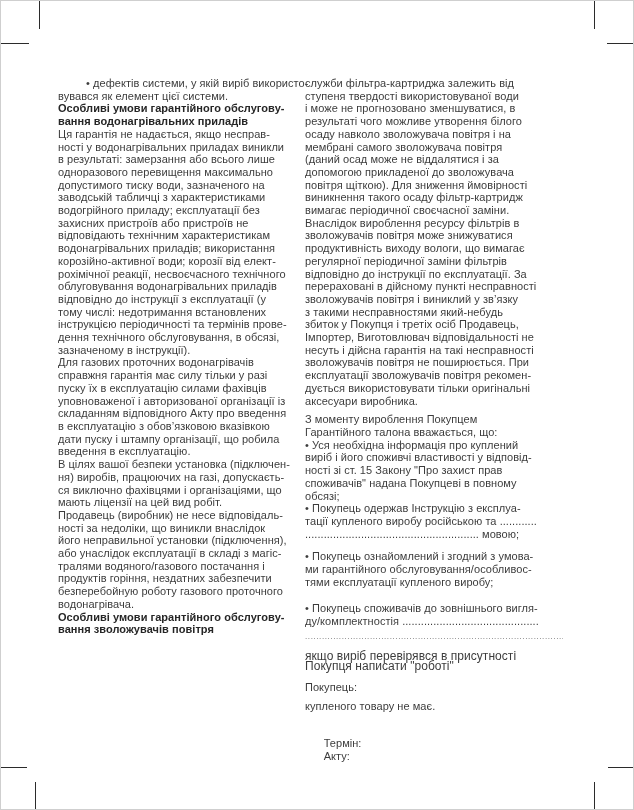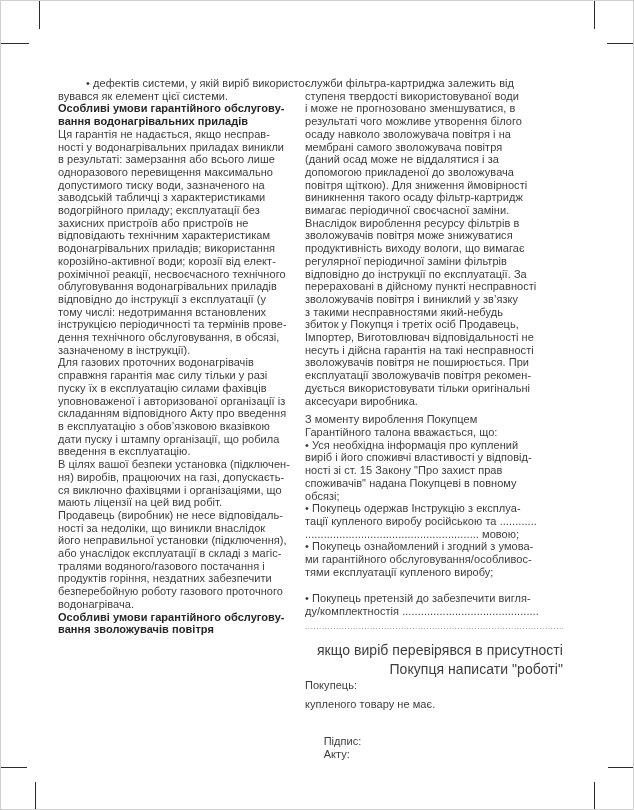--- a/index.html
+++ b/index.html
@@ -25,31 +25,31 @@
     position:absolute;top:76px;width:258px;
     font-size:11px;line-height:12.7px;
     color:#3c3c3c;letter-spacing:0.05px;
   }
   .col-left{left:57px;}
   .col-right{left:304px;}
   .block{margin:0;white-space:pre;}
   .block.bold{font-weight:bold;color:#262626;}
   .indent-first{text-indent:28px;}
   .mt6{margin-top:6px;}
-  .mt10{}
+  .mt10{margin-top:10px;}
   .mt14{margin-top:14px;}
   .dotted-rule{
     margin-top:3px;
     font-size:8px;line-height:12px;
     letter-spacing:0.6px;color:#555;
     overflow:hidden;white-space:nowrap;
   }
   .small-note{
-    margin:0;text-align:right;
-    font-size:14px;line-height:19px;
+    margin:0;text-align:left;
+    font-size:12px;line-height:10px;
     color:#3c3c3c;white-space:pre;
   }
   .sig-row{margin-top:12px;}
   .sig-label{display:inline-block;}
   .sig-label.first{width:118px;}
 </style>
 </head>
 <body>
 
 <div class="page">
@@ -143,26 +143,26 @@
 виріб і його споживчі властивості у відповід-
 ності зі ст. 15 Закону "Про захист прав
 споживачів" надана Покупцеві в повному
 обсязі;</p>
     <p class="block">• Покупець одержав Інструкцію з експлуа-
 тації купленого виробу російською та ............
 ........................................................ мовою;</p>
     <p class="block mt10">• Покупець ознайомлений і згодний з умова-
 ми гарантійного обслуговування/особливос-
 тями експлуатації купленого виробу;</p>
-    <p class="block mt14">• Покупець претензій до забезпечити вигля-
+    <p class="block mt14">• Покупець споживачів до зовнішнього вигля-
 ду/комплектностія ............................................</p>
     <p class="dotted-rule">............................................................................................</p>
     <p class="small-note">якщо виріб перевірявся в присутності
 Покупця написати "роботі"</p>
     <p class="block mt10">Покупець:</p>
     <p class="block mt6">купленого товару не має.</p>
     <div class="block sig-row">
-      <span class="sig-label first">Підпис:</span>
+      <span class="sig-label first">Термін:</span>
       <span class="sig-label">Акту:</span>
     </div>
   </div>
 
 </div>
 
 </body></html>

